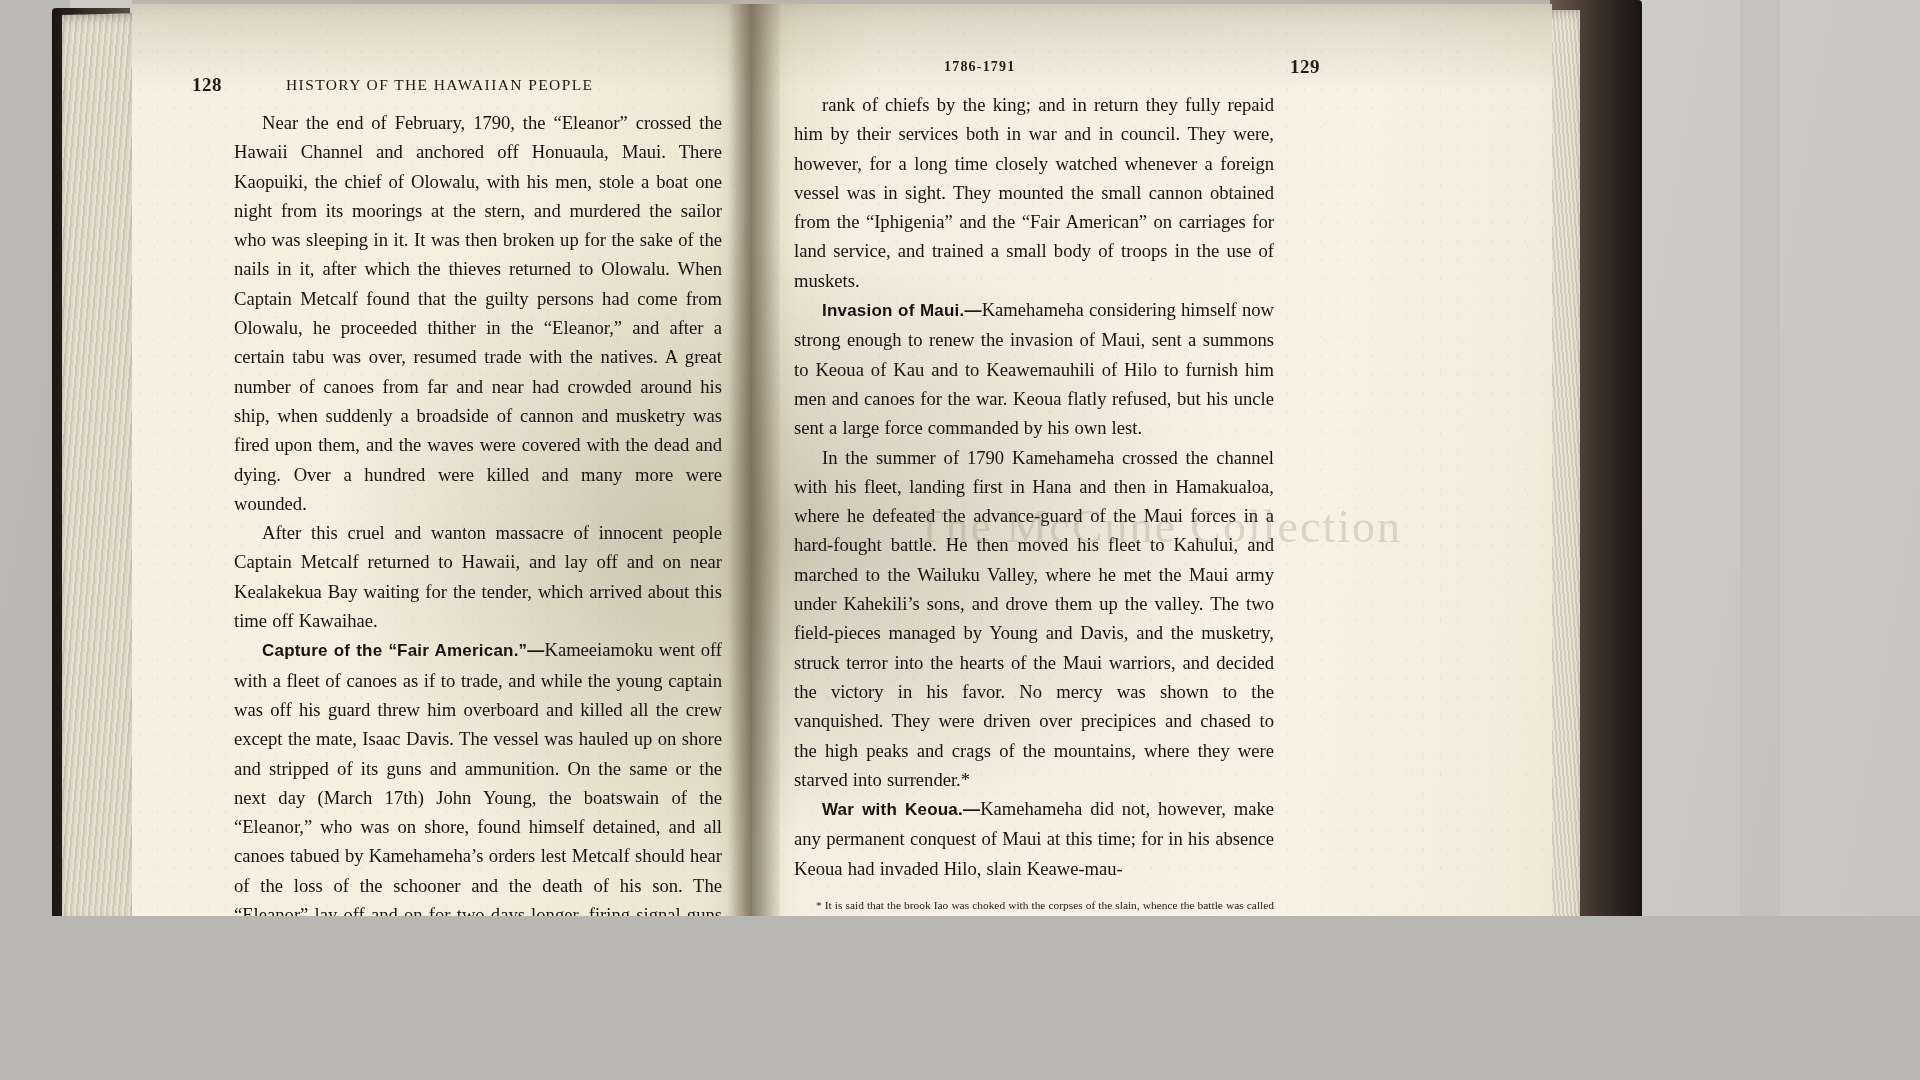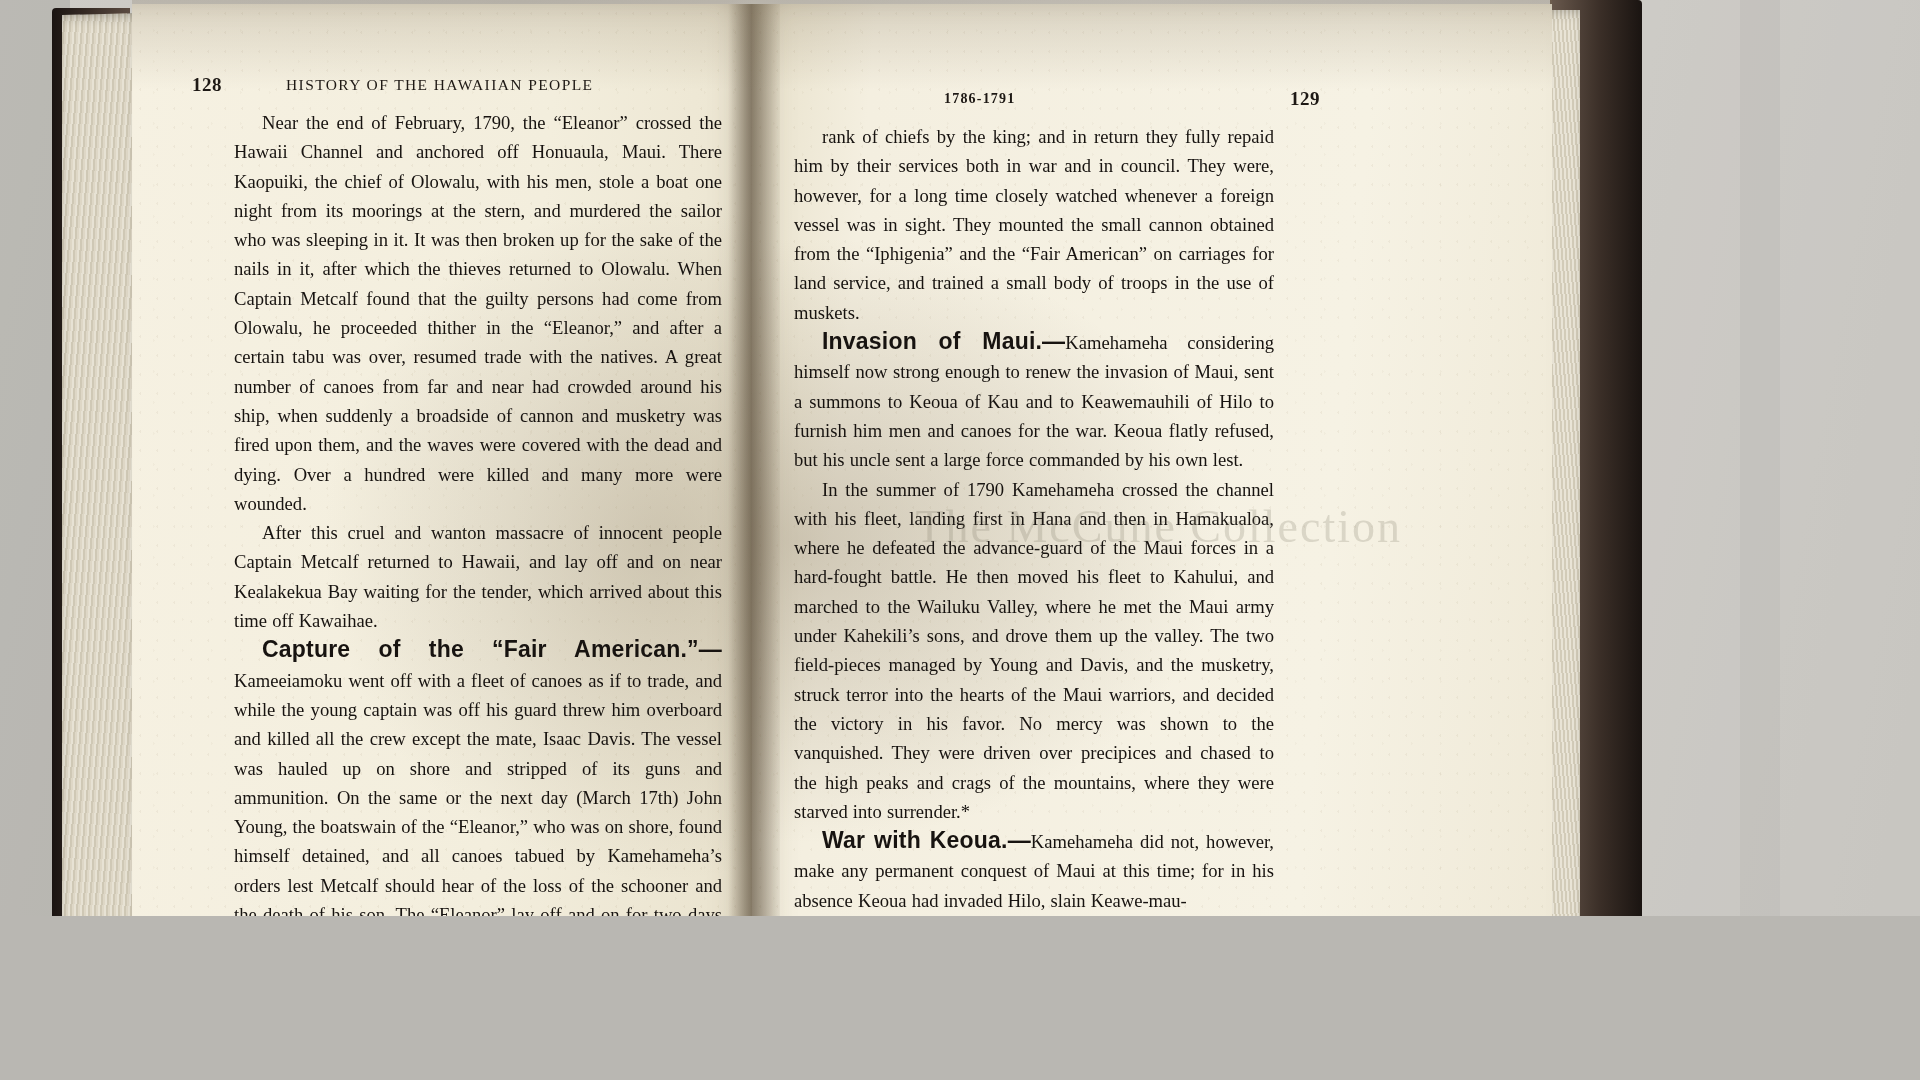--- a/index.html
+++ b/index.html
@@ -131,21 +131,21 @@
     text-align: justify;
     text-justify: inter-word;
   }
   .page-text.left {
     left: 182px;
     top: 74px;
     width: 488px;
   }
   .page-text.right {
     left: 742px;
-    top: 88px;
+    top: 56px;
     width: 480px;
   }
 
   .runhead {
     position: relative;
     height: 34px;
     font-size: 15px;
     letter-spacing: 1.1px;
     color: #1d1814;
     white-space: nowrap;
@@ -180,21 +180,21 @@
     text-indent: 28px;
     font-size: 18.6px;
     line-height: 29.3px;
     word-spacing: 0.5px;
   }
   p.para + p.para { margin-top: 0; }
 
   .runin {
     font-weight: 700;
     font-family: "Liberation Sans", sans-serif;
-    font-size: 23px;
+    font-size: 17px;
     letter-spacing: 0.2px;
     margin-top: 19px;
   }
 
   .footnote {
     margin-top: 14px;
     font-size: 11.4px;
     line-height: 16px;
     text-indent: 22px;
     text-align: justify;

